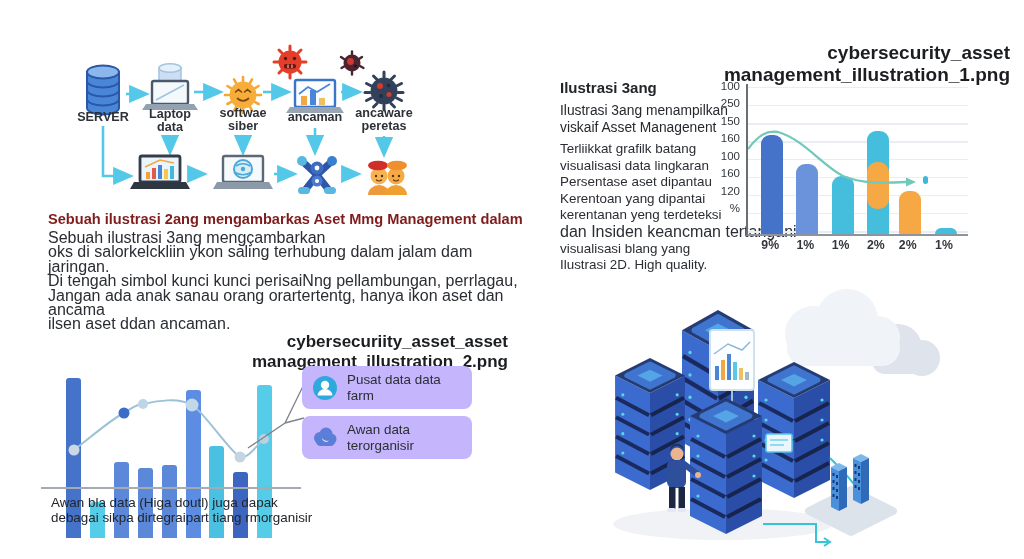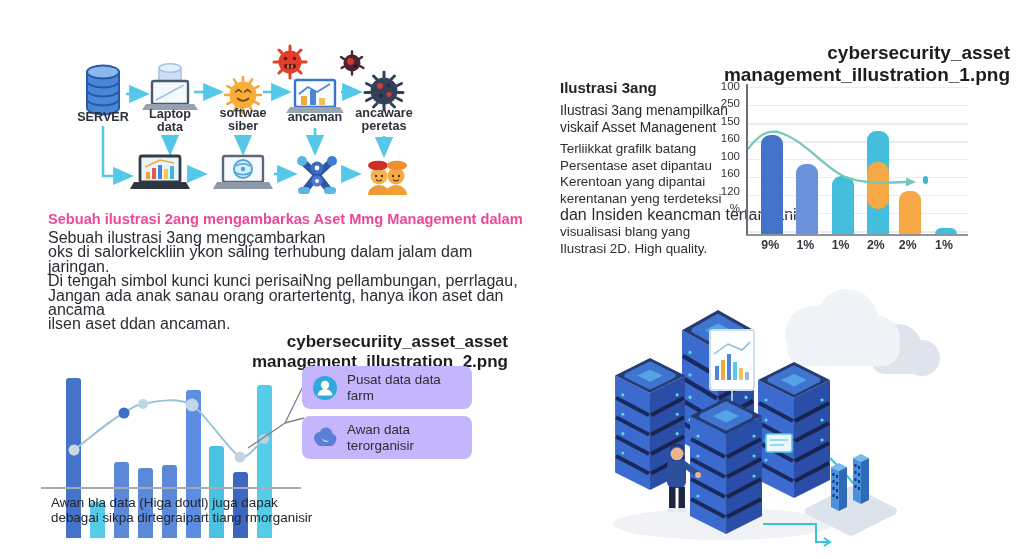--- a/index.html
+++ b/index.html
@@ -1,20 +1,20 @@
 <!DOCTYPE html>
 <html><head>
 <meta charset="utf-8">
 <style>
   html,body{margin:0;padding:0;background:#fff;}
   .canvas{position:relative;width:1024px;height:559px;background:#ffffff;overflow:hidden;
           font-family:"Liberation Sans",sans-serif;color:#26292e;}
   .abs{position:absolute;}
   
-  .flow-heading{left:48px;top:211px;width:480px;font-size:14.6px;font-weight:600;color:#ec4899;}
+  .flow-heading{left:48px;top:211px;width:480px;font-size:14.6px;font-weight:600;color:#7f1d1d;}
   .flow-lines{left:48px;top:231px;width:480px;font-size:16px;line-height:14.4px;color:#2a2d33;}
   
   .file-title{font-weight:600;color:#1b1d21;text-align:right;}
   .t1{left:560px;top:42px;font-size:19px;width:450px;}
   .t2{left:48px;top:332px;font-size:17px;width:460px;}
   .subtitle{left:560px;top:79px;font-size:15px;font-weight:600;color:#222529;}
   .intro{left:560px;top:102px;font-size:13.8px;line-height:17px;color:#26292e;}
   .bodytext{left:560px;top:141px;font-size:13.4px;line-height:16.6px;color:#2a2d33;}
   .bodytext .small{font-size:16px;}
   
@@ -244,20 +244,21 @@
   </div>
 
   <div class="abs file-title t1">cybersecurity_asset management_illustration_1.png</div>
   <div class="abs subtitle">Ilustrasi 3ang</div>
   <div class="abs intro">
     <div>Ilustrasi 3ang menampilkan</div>
     <div>viskaif Asset Managenent</div>
   </div>
   <div class="abs bodytext">
     <div>Terliikkat grafilk batang</div>
+    <div>visualisasi data lingkaran</div>
     <div>Persentase aset dipantau</div>
     <div>Kerentoan yang dipantai</div>
     <div>kerentanan yeng terdeteksi</div>
     <div class="small">dan Insiden keancman tertangani</div>
     <div>visualisasi blang yang</div>
     <div>Ilustrasi 2D. High quality.</div>
   </div>
 
   <div class="abs chart1">
     <div class="c1-ylabels">

